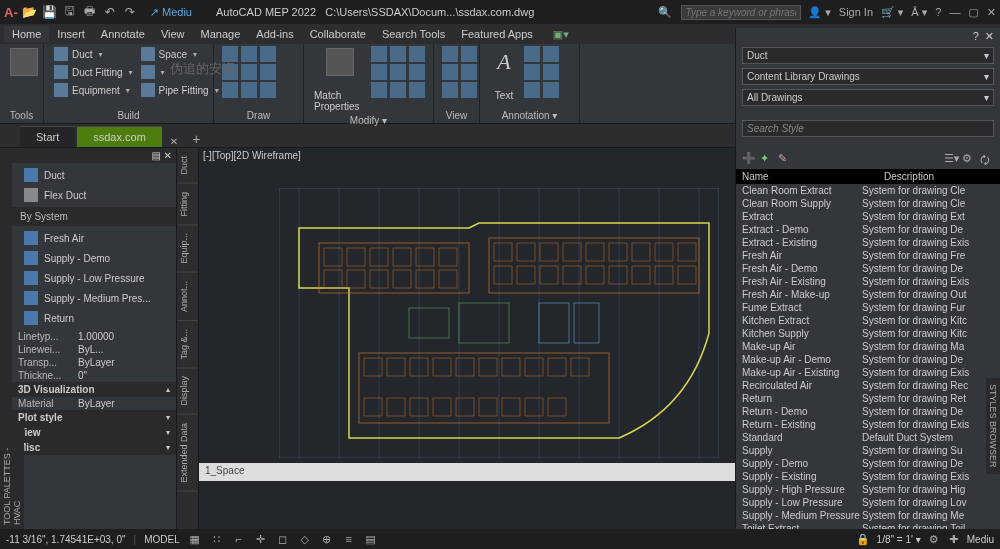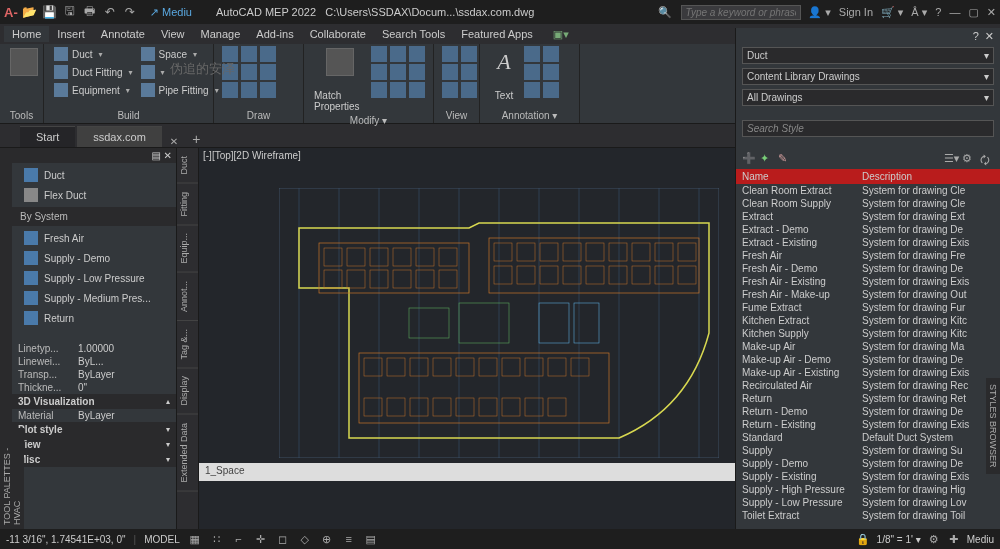--- a/index.html
+++ b/index.html
@@ -22,21 +22,21 @@
 .big-btn .lbl { font-size:10px; color:#ccc;margin-top:12px; }
 .btn-stack { display:flex; flex-direction:column; gap:2px; }
 .sm-btn { display:flex; align-items:center; gap:4px; padding:1px 2px; color:#ccc; font-size:10px; white-space:nowrap; }
 .sm-btn .ico { width:14px; height:14px; background:#5a7a9a; }
 .sm-btn .dd { font-size:8px; color:#aaa; margin-left:2px; }
 .ribbon .layer-state { background:#2a2a2c; border:1px solid #555; padding:1px 4px; color:#ccc; font-size:10px; width:130px; }
 .icon-row { display:flex; gap:3px; }
 .icon-row span { width:16px; height:16px; background:#4a6a8a; }
 .tabs { height:24px; background:#2d2d30; display:flex; align-items:flex-end; padding-left:20px; border-bottom:1px solid #1a1a1a; }
 .tabs .tab { padding:4px 16px; background:#252528; color:#ccc; font-size:11px; border-top:1px solid #444; margin-right:2px; }
-.tabs .tab.active { background:#404040; }
+.tabs .tab.active { background:#4d7c0f; }
 .tabs .close { color:#aaa; padding:0 6px; font-size:10px; }
 .tabs .plus { color:#aaa; padding:0 8px; font-size:14px; }
 .workspace { position:absolute; top:148px; left:0; right:0; bottom:20px; display:flex; }
 .palette-left { width:165px; background:#33373b; display:flex; flex-direction:column; border-right:1px solid #1a1a1a; }
 .palette-title-vert { position:absolute; left:0; top:280px; writing-mode:vertical-rl; transform:rotate(180deg); font-size:9px; color:#aaa; background:#2a2a2c; padding:4px 2px; }
 .pl-header { font-size:10px; color:#ccc; padding:2px 4px; background:#2a2a2c; display:flex; justify-content:space-between; align-items:center; }
 .pl-list { padding:2px 0; }
 .pl-item { display:flex; align-items:center; gap:6px; padding:3px 12px; color:#ccc; font-size:10px; }
 .pl-item .ico { width:14px; height:14px; background:#4a7aaa; }
 .pl-sect { font-size:10px; color:#bbb; padding:4px 8px; background:#2a2a2c; }
@@ -50,21 +50,21 @@
 .side-tabs span { writing-mode:vertical-rl; transform:rotate(180deg); padding:8px 2px; font-size:9px; color:#aaa; text-align:center; border-top:1px solid #444; }
 .canvas-area { flex:1; background:#23262b; position:relative; overflow:hidden; }
 .vp-label { position:absolute; top:2px; left:4px; color:#ccc; font-size:10px; }
 .drawing { position:absolute; top:40px; left:80px; width:440px; height:270px; }
 .space-bar { position:absolute; bottom:48px; left:0; right:0; height:18px; background:#ddd; color:#444; padding:2px 6px; font-size:10px; }
 .right-panel { width:265px; background:#33373b; display:flex; flex-direction:column; border-left:1px solid #1a1a1a; position:absolute; right:0; top:28px; bottom:20px; }
 .rp-dd { background:#2a2a2c; border:1px solid #555; margin:2px 6px; padding:2px 4px; color:#ccc; font-size:10px; display:flex; justify-content:space-between; align-items:center; }
 .rp-search { background:#2a2a2c; border:1px solid #555; margin:12px 6px; padding:2px 4px; color:#888; font-size:10px; font-style:italic; }
 .rp-toolbar { display:flex; gap:4px; padding:3px 6px; }
 .rp-toolbar span { width:14px; height:14px; background:#5a7a5a; }
-.rp-header { display:flex; padding:2px 6px; background:#b91c1c; color:#ccc; font-size:10px; }
+.rp-header { display:flex; padding:2px 6px; background:#000000; color:#ccc; font-size:10px;gap:22px; }
 .rp-header .c1 { width:120px; }
 .rp-list { flex:1; overflow:hidden; }
 .rp-row { display:flex; padding:1px 6px; color:#ccc; font-size:10px; }
 .rp-row .c1 { width:120px; white-space:nowrap; overflow:hidden; }
 .rp-row .c2 { flex:1; white-space:nowrap; overflow:hidden; }
 .rp-vtab { position:absolute; right:0; top:350px; writing-mode:vertical-rl; font-size:9px; color:#aaa; background:#2a2a2c; padding:6px 2px; }
 .statusbar { position:absolute; bottom:0; left:0; right:0; height:20px; background:#1e1e1e; display:flex; align-items:center; padding:0 6px; gap:8px; color:#ccc; font-size:10px; }
 .statusbar .sep { color:#555; }
 .statusbar .right { margin-left:auto; display:flex; gap:6px; align-items:center; }
 .statusbar .ico { width:14px; height:14px; display:flex; align-items:center; justify-content:center; color:#aaa; font-size:11px; }
@@ -299,21 +299,21 @@
       <div class="pl-item">
           <span class="ico"></span>
           <span>Supply -  Medium Pres...</span>
         </div>
       <div class="pl-item">
           <span class="ico"></span>
           <span>Return</span>
         </div>
     </div>
 
-    <div class="props" style="margin-top:12px">
+    <div class="props" style="margin-top:0">
       <div class="props-row">
           <span class="k">Linetyp...</span>
           <span class="v">1.00000</span>
         </div>
       <div class="props-row">
           <span class="k">Linewei...</span>
           <span class="v">ByL...</span>
         </div>
       <div class="props-row">
           <span class="k">Transp...</span>
@@ -568,20 +568,24 @@
       </div>
       <div class="rp-row">
         <span class="c1">Supply - High Pressure</span>
         <span class="c2">System for drawing Hig</span>
       </div>
       <div class="rp-row">
         <span class="c1">Supply - Low Pressure</span>
         <span class="c2">System for drawing Lov</span>
       </div>
       <div class="rp-row">
+        <span class="c1">Supply - Medium Pressure</span>
+        <span class="c2">System for drawing Me</span>
+      </div>
+      <div class="rp-row">
         <span class="c1">Toilet Extract</span>
         <span class="c2">System for drawing Toil</span>
       </div>
     </div>
   <div class="rp-vtab">STYLES BROWSER</div>
 </div>
 
 <div class="statusbar">
   <span>-11 3/16", 1.74541E+03, 0"</span>
   <span class="sep">|</span>

